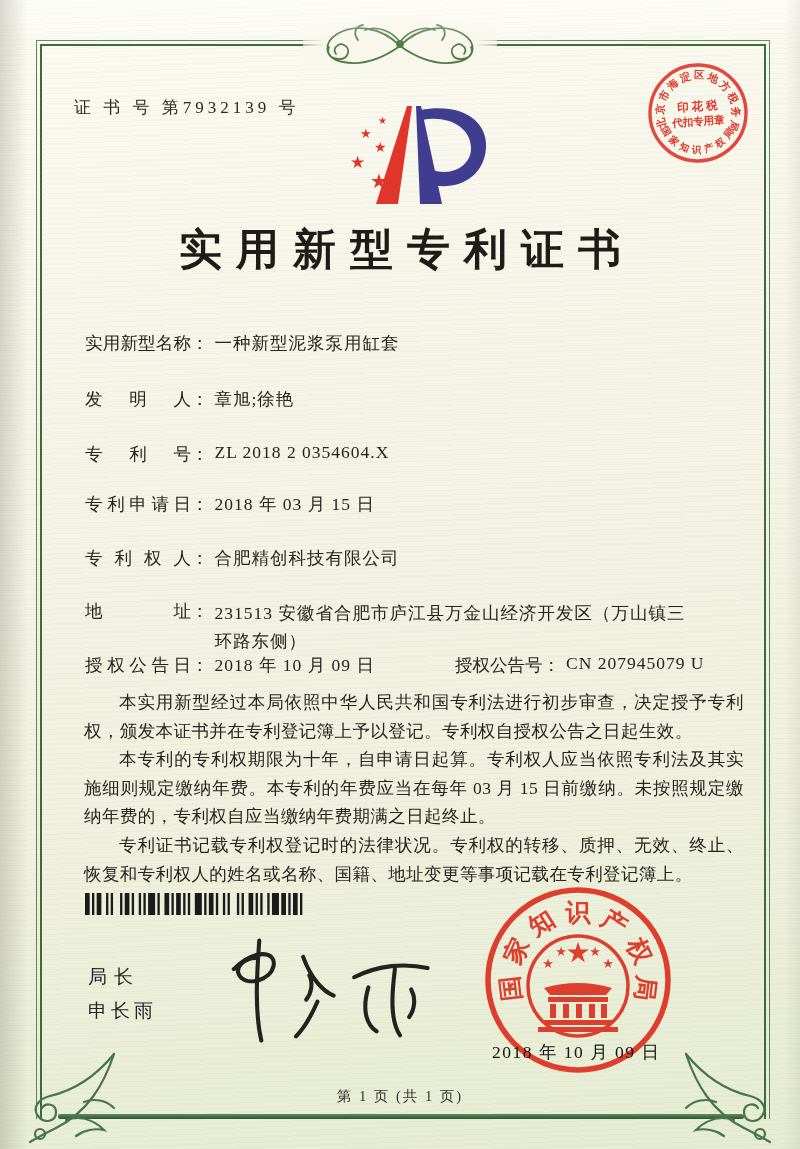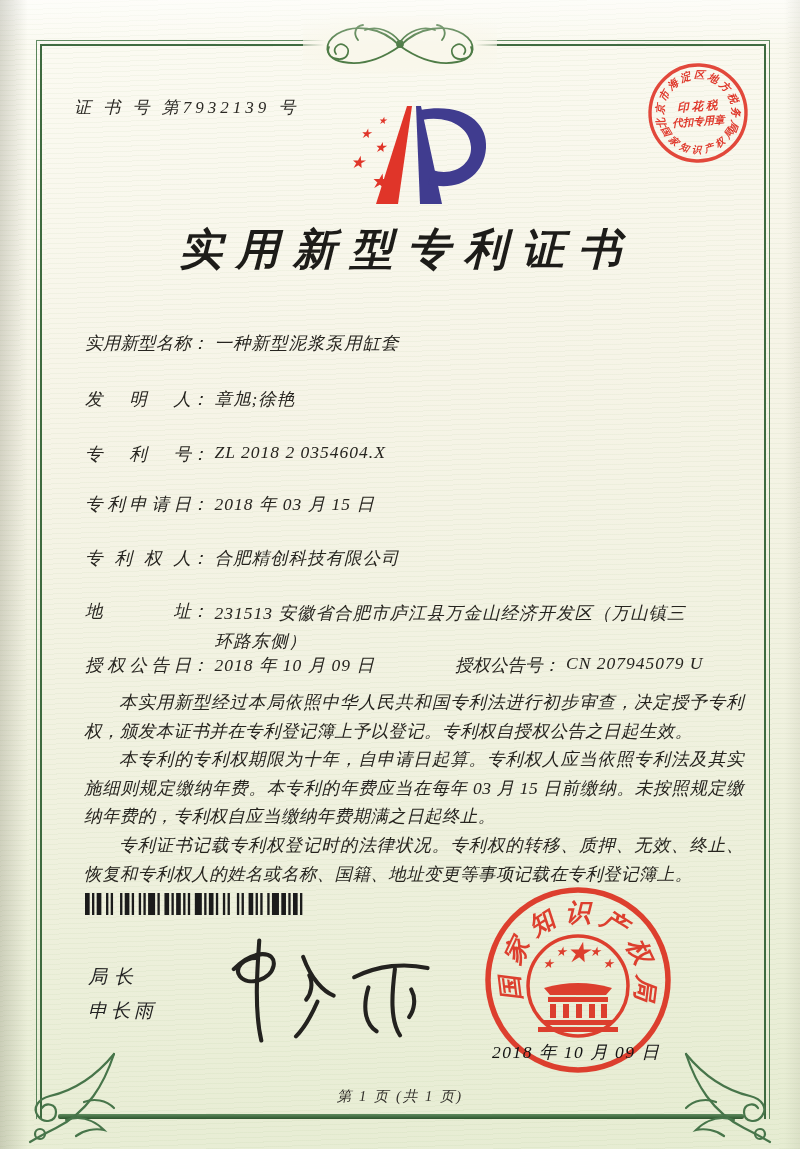--- a/index.html
+++ b/index.html
@@ -1,20 +1,19 @@
 <!DOCTYPE html>
 <html><head>
 <meta charset="utf-8">
 <style>
   html,body{margin:0;padding:0;background:#888;}
   .page{
     position:relative;width:800px;height:1149px;overflow:hidden;
     font-family:"Liberation Serif","DejaVu Serif",serif;color:#26241f;
     background:linear-gradient(172deg,#fcfbf3 0%,#f6f4e7 35%,#f0f1df 65%,#e6ecd2 100%);
-    font-style:italic;
   }
   .page::before{content:"";position:absolute;inset:0;pointer-events:none;
     background:repeating-linear-gradient(178deg,rgba(110,160,80,0.10) 0 1px,rgba(255,255,255,0) 1px 5px);
     opacity:.55;}
   .page::after{content:"";position:absolute;inset:0;pointer-events:none;
     background:linear-gradient(90deg,rgba(90,90,70,.22),rgba(0,0,0,0) 3.5%),
                linear-gradient(270deg,rgba(120,120,100,.10),rgba(0,0,0,0) 2%),
                linear-gradient(180deg,rgba(255,255,255,.55),rgba(255,255,255,0) 4%);}
   .frame{position:absolute;left:36px;top:40px;width:732px;height:1078px;
     border:1px solid #5a855a;border-bottom:none;}

